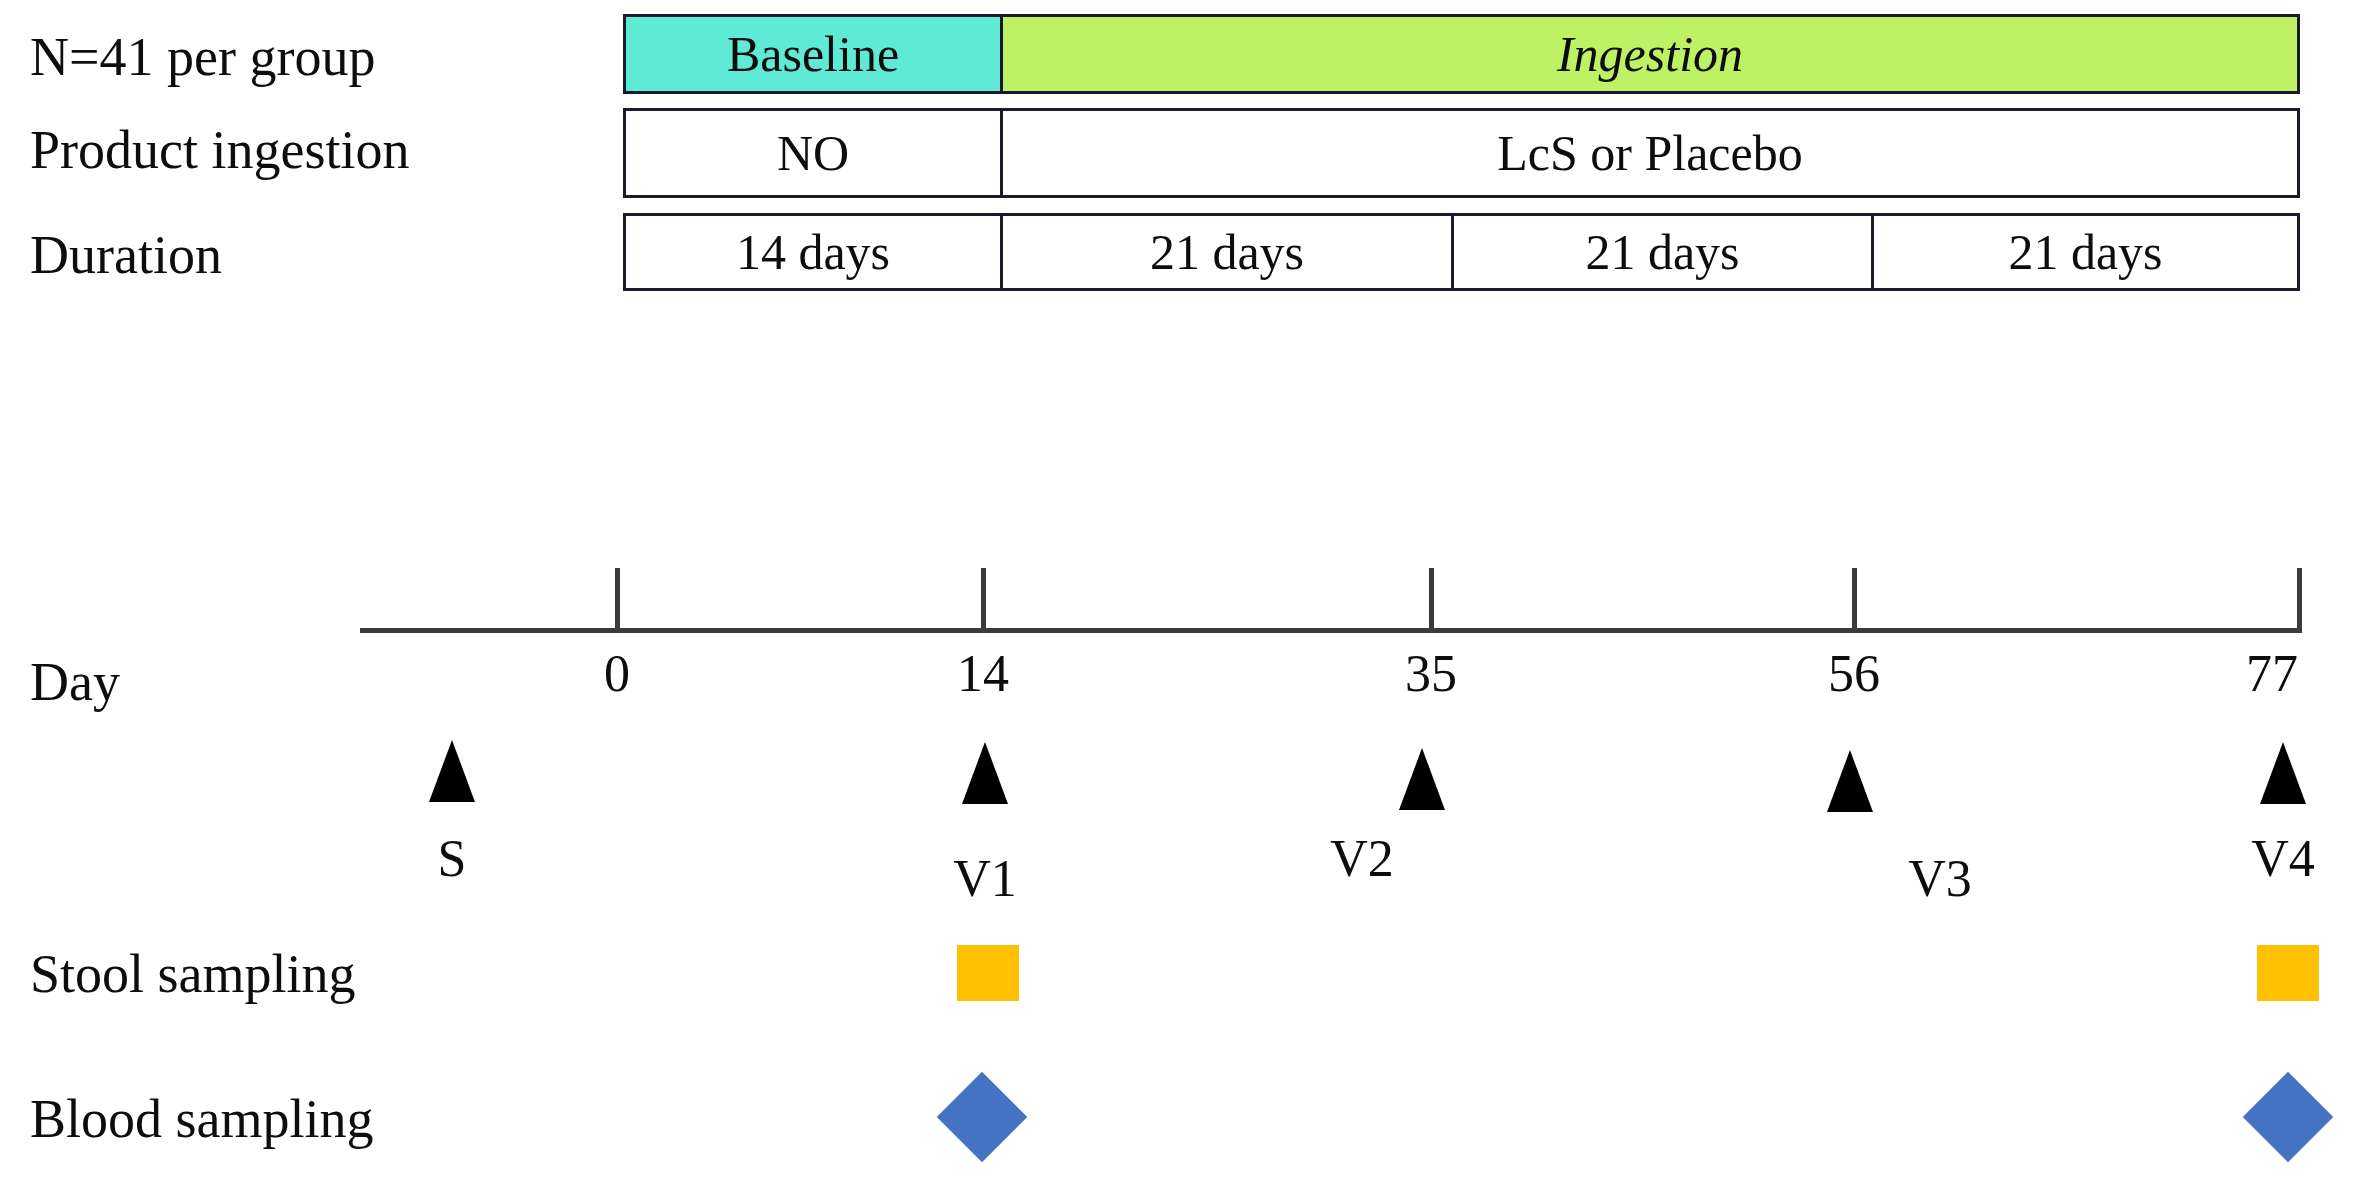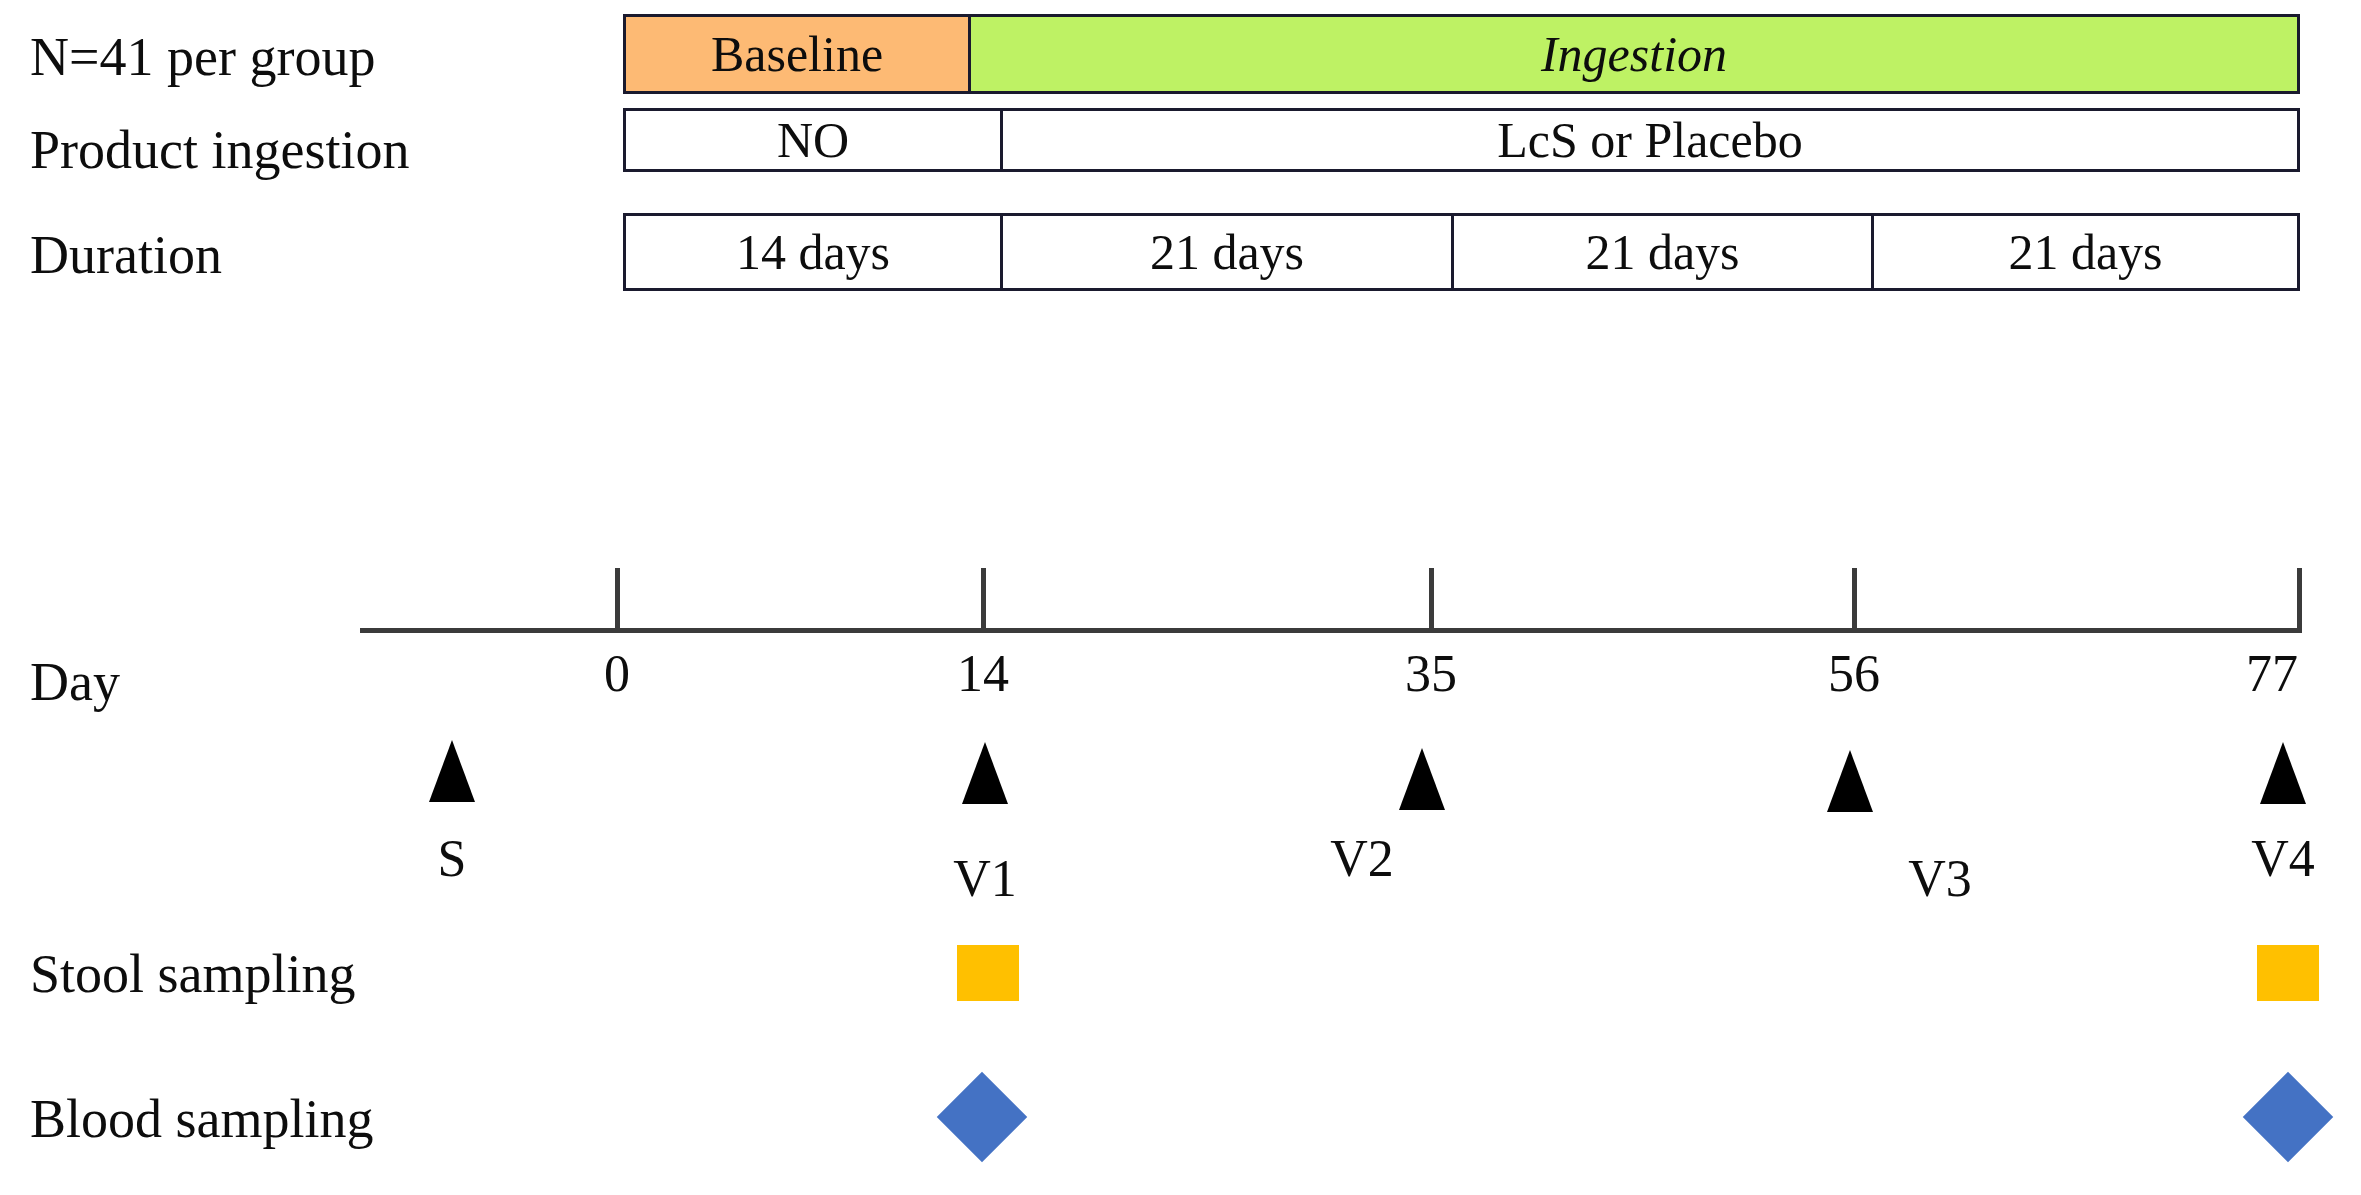--- a/index.html
+++ b/index.html
@@ -43,37 +43,37 @@
     box-sizing: border-box;
     display: flex;
     align-items: center;
     justify-content: center;
     font-size: 50px;
     line-height: 1;
     color: #0d0d0d;
     white-space: nowrap;
   }
   .phase-cell.baseline {
-    width: 345px;
-    background: #fdba74;
+    width: 377px;
+    background: #5eead4;
     border-right: 3px solid #1a1a2e;
   }
   .phase-cell.ingestion {
     flex: 1;
     background: #bef264;
     font-style: italic;
   }
 
   
   .product-bar {
     position: absolute;
     left: 623px;
     width: 1677px;
     top: 108px;
-    height: 64px;
+    height: 90px;
     box-sizing: border-box;
     display: flex;
     border: 3px solid #1a1a2e;
     background: #ffffff;
   }
   .product-cell {
     box-sizing: border-box;
     display: flex;
     align-items: center;
     justify-content: center;

